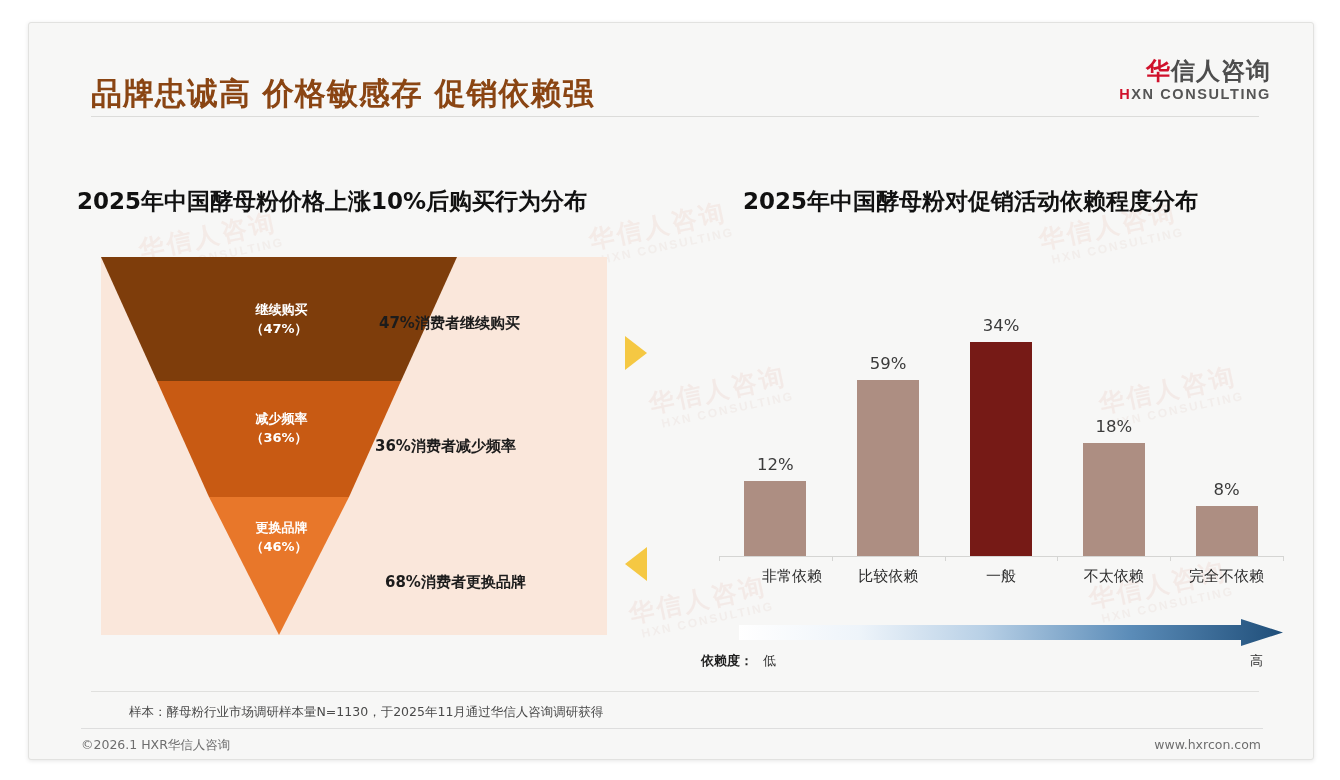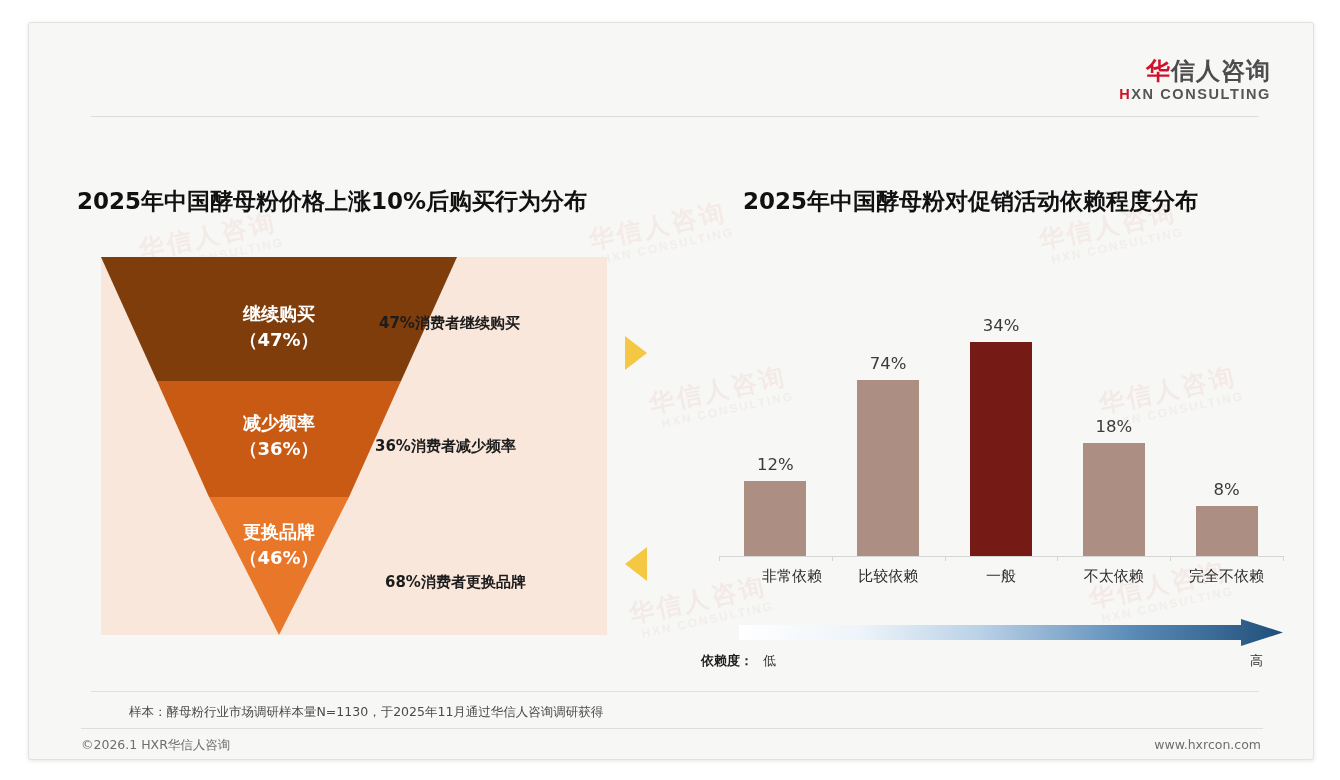--- a/index.html
+++ b/index.html
@@ -135,23 +135,23 @@
   }
   .funnel-bg {
     position: absolute;
     inset: 0;
     background: #fae7db;
   }
   .funnel-svg { position: absolute; inset: 0; }
   .funnel-seg-label {
     position: absolute;
     color: #ffffff;
-    font-size: 18px;
-    font-weight: 700;
-    text-align: center;
+    font-size: 13px;
+    font-weight: 700;
+    text-align: right;
     line-height: 1.45;
     font-family: "DejaVu Sans", sans-serif;
     white-space: nowrap;
     transform: translateX(-50%);
   }
   .funnel-note {
     position: absolute;
     color: #1c1c1c;
     font-size: 15px;
     font-weight: 700;
@@ -354,20 +354,21 @@
         <span class="wm-cn">华信人咨询</span>
         <span class="wm-en">HXN CONSULTING</span>
       </div>
       <div class="wm" style="left:1060px; top:545px;">
         <span class="wm-cn">华信人咨询</span>
         <span class="wm-en">HXN CONSULTING</span>
       </div>
     </div>
 
     <div class="header">
+      <div class="main-title">品牌忠诚高 价格敏感存 促销依赖强</div>
       <div class="logo">
         <div class="logo-cn"><span class="accent">华</span><span>信人咨询</span></div>
         <div class="logo-en"><span class="accent">H</span><span>XN CONSULTING</span></div>
       </div>
       <div class="header-rule"></div>
     </div>
 
     <div class="chart-title" id="title-left">2025年中国酵母粉价格上涨10%后购买行为分布</div>
     <div class="chart-title" id="title-right">2025年中国酵母粉对促销活动依赖程度分布</div>
 
@@ -398,21 +399,21 @@
     <div class="tri tri-right" style="left:596px; top:313px;"></div>
     <div class="tri tri-left" style="left:596px; top:524px;"></div>
 
     <div class="bar-panel">
       <div class="bar-plot" id="bar-plot">
           <div class="bar-col" style="left: 6.4px;">
             <div class="bar-value">12%</div>
             <div class="bar-rect" style="height: 75.4737px; background: rgb(173, 142, 130);"></div>
           </div>
           <div class="bar-col" style="left: 119.2px;">
-            <div class="bar-value">74%</div>
+            <div class="bar-value">59%</div>
             <div class="bar-rect" style="height: 176.105px; background: rgb(173, 142, 130);"></div>
           </div>
           <div class="bar-col" style="left: 232px;">
             <div class="bar-value">34%</div>
             <div class="bar-rect" style="height: 213.842px; background: rgb(118, 26, 22);"></div>
           </div>
           <div class="bar-col" style="left: 344.8px;">
             <div class="bar-value">18%</div>
             <div class="bar-rect" style="height: 113.211px; background: rgb(173, 142, 130);"></div>
           </div>

